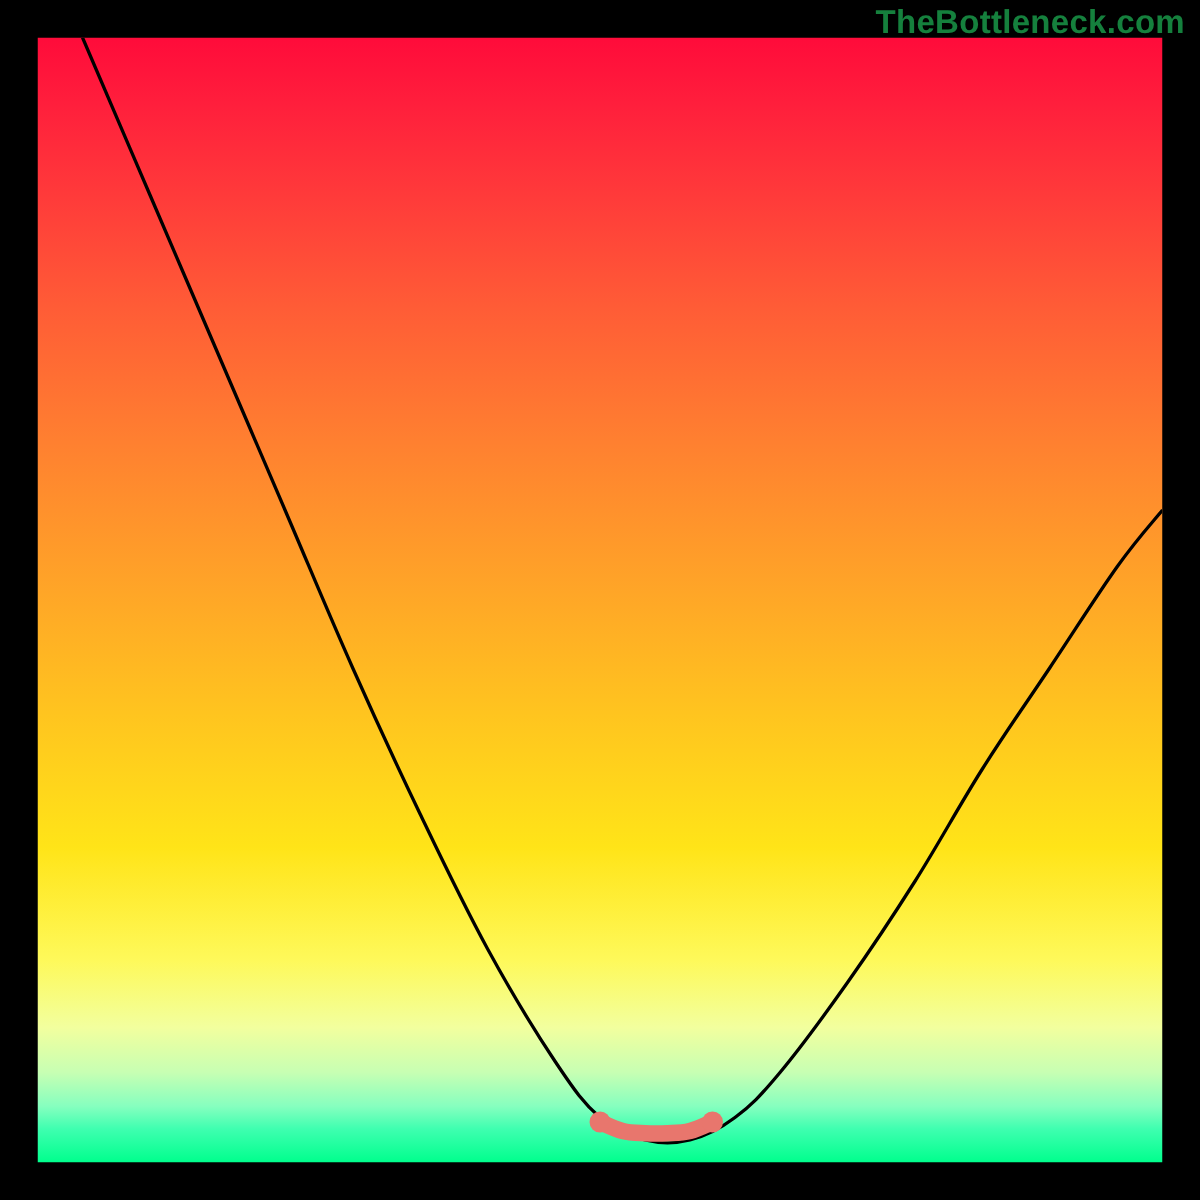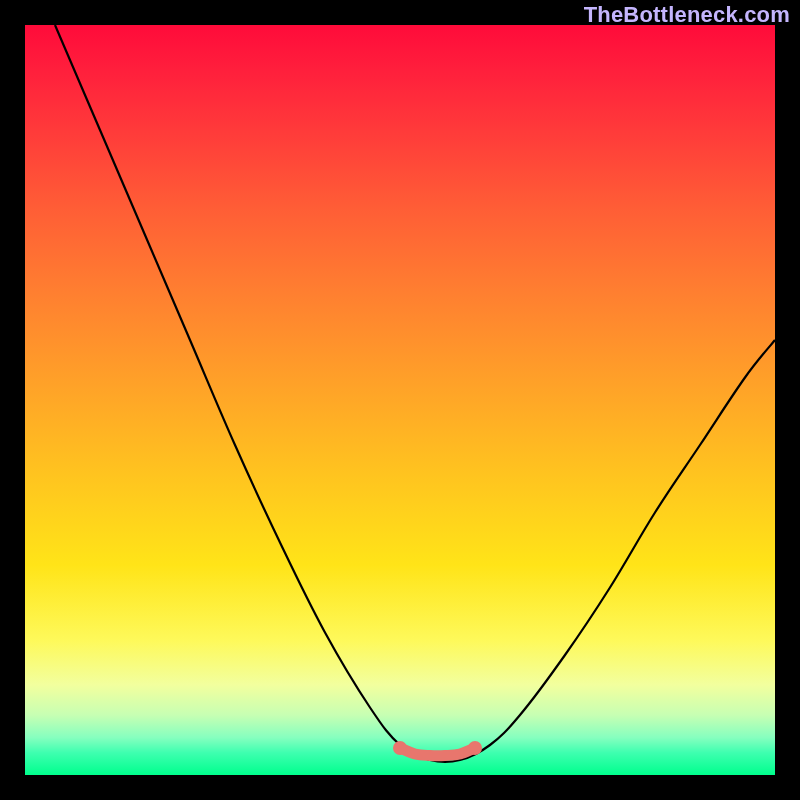--- a/index.html
+++ b/index.html
@@ -50,21 +50,21 @@
     position: absolute;
     left: 0; top: 0;
   }
   .watermark {
     position: absolute;
     top: 2px;
     right: 10px;
     font-family: Arial, Helvetica, sans-serif;
     font-size: 22px;
     font-weight: 600;
-    color: #c4b5fd;
+    color: #15803d;
     letter-spacing: 0.2px;
     user-select: none;
   }
 </style>
 </head>
 <body>
 
 <div class="frame">
   <div class="plot-area">
     <div class="gradient"></div>

